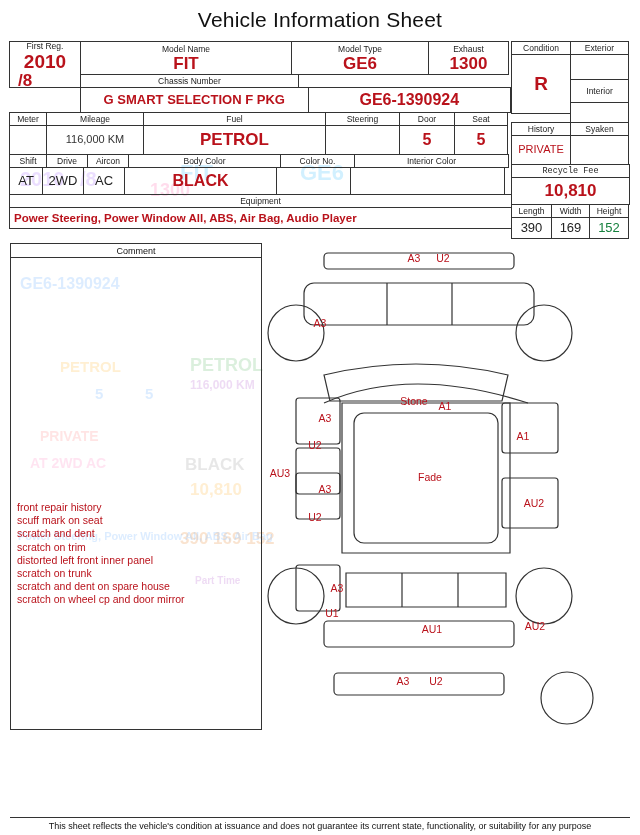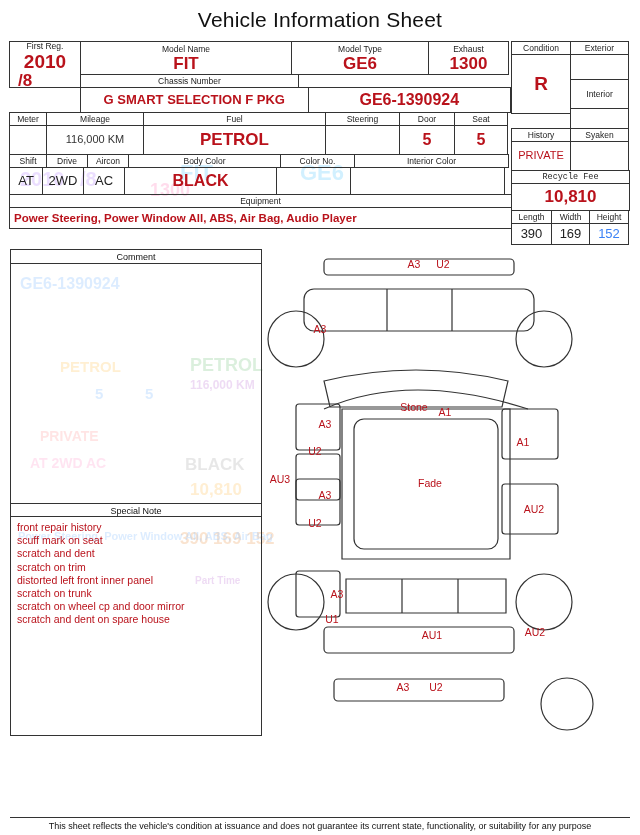--- a/index.html
+++ b/index.html
@@ -242,21 +242,21 @@
             </div>
       </div>
       <div class="row">
         <div class="cell" style="width:60px;height:60px;">
           <div class="v red bold" style="font-size:19px;">R</div>
         </div>
         <div style="width:59px;">
           <div class="cell" style="width:59px;height:26px;">
                 <div class="v red bold" style="font-size:12px;"></div>
               </div>
-          <div class="cell" style="width:59px;height:30px;">
+          <div class="cell" style="width:59px;height:24px;">
                 <div class="lab">Interior</div>
               </div>
           <div class="cell" style="width:59px;height:21px;">
                 <div class="v red bold" style="font-size:12px;"></div>
               </div>
         </div>
       </div>
 
       <div class="row">
         <div class="cell" style="width:60px;height:14px;">
@@ -298,43 +298,42 @@
             </div>
       </div>
       <div class="row">
         <div class="cell" style="width:41px;height:22px;">
               <div class="v" style="font-size:13px;color:#222;">390</div>
             </div>
         <div class="cell" style="width:39px;height:22px;">
               <div class="v" style="font-size:13px;color:#222;">169</div>
             </div>
         <div class="cell" style="width:40px;height:22px;">
-              <div class="v" style="font-size:13px;color:#3b82f6;">152</div>
+              <div class="v" style="font-size:13px;color:#15803d;">152</div>
             </div>
       </div>
     </div>
   </div>
 
   <div class="lower">
 
     <div class="comment-col">
       <div class="comment-head">Comment</div>
       <div class="comment-body">
         <div style="padding:4px 6px;font-size:11px;color:#b9121b;"></div>
       </div>
-      <div class="special-head">Special Note</div>
       <div class="special-body" id="special-lines">
             <div>front repair history</div>
             <div>scuff mark on seat</div>
             <div>scratch and dent</div>
             <div>scratch on trim</div>
             <div>distorted left front inner panel</div>
             <div>scratch on trunk</div>
+            <div>scratch and dent on spare house</div>
             <div>scratch on wheel cp and door mirror</div>
-            <div>scratch and dent on spare house</div>
           </div>
     </div>
 
     <div class="diagram-col">
       <svg width="368" height="490" viewBox="0 0 368 490" style="display:block;">
         <g fill="none" stroke="#333" stroke-width="1.2">
 
           <rect x="62" y="10" width="190" height="16" rx="4"></rect>
 
           <path d="M52 40 h210 a10 10 0 0 1 10 10 v22 a10 10 0 0 1 -10 10 h-210 a10 10 0 0 1 -10 -10 v-22 a10 10 0 0 1 10 -10 z"></path>

